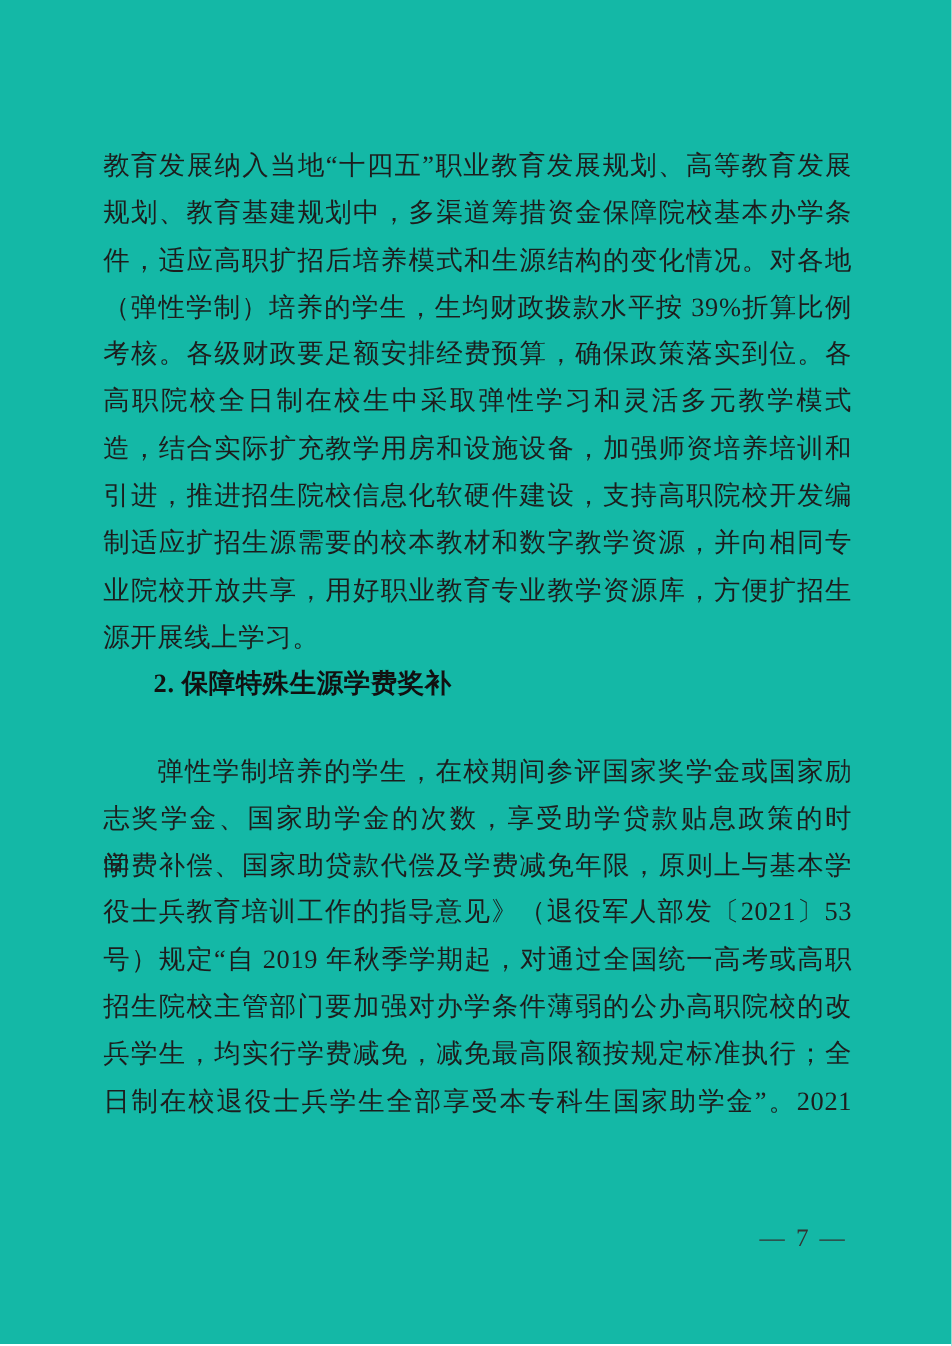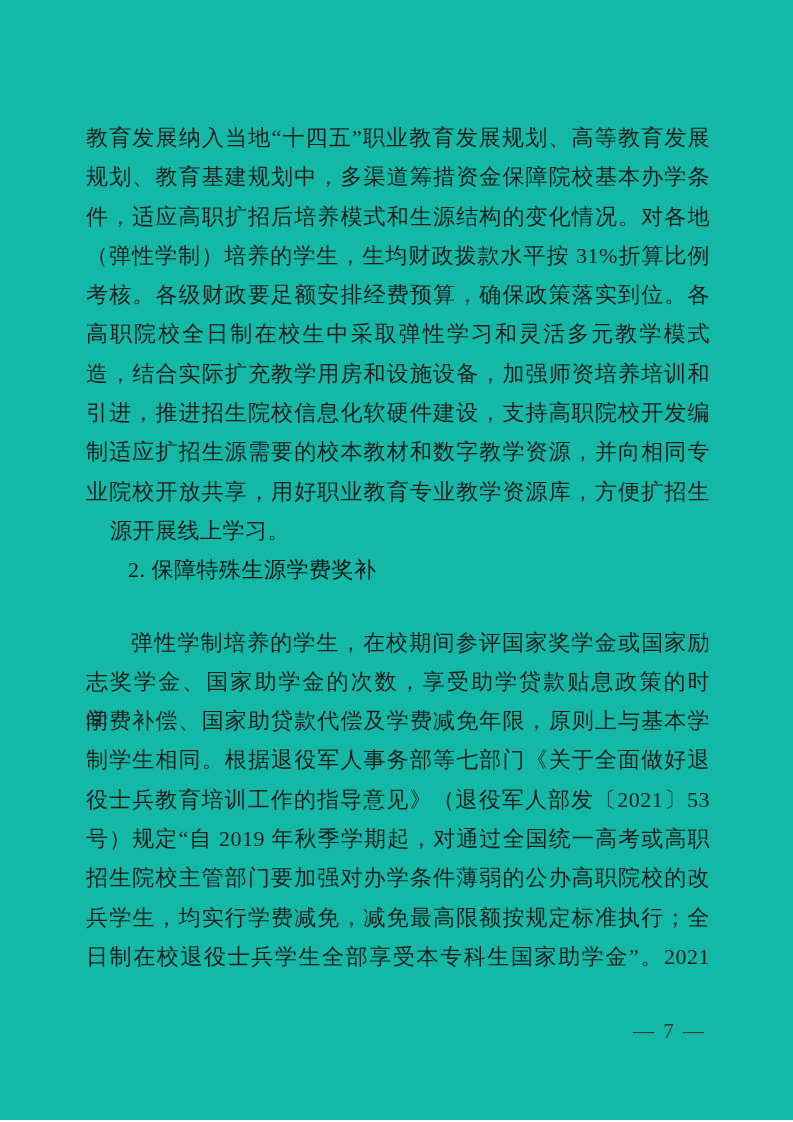--- a/index.html
+++ b/index.html
@@ -28,31 +28,30 @@
     height: 39.3px;
     white-space: normal;
     text-align: justify;
     text-align-last: justify;
     letter-spacing: 0.5px;
     color: #1d1d1d;
   }
   .bline.lastline {
     text-align: left;
     text-align-last: left;
-    margin-left: 24px;
   }
   .bline.indent2 {
     text-indent: 45px;
     margin-top: 33px;
   }
   .heading {
     font-size: 22px;
     line-height: 39.3px;
     height: 39.3px;
-    font-weight: normal;
+    font-weight: bold;
     color: #111111;
     padding-left: 42px;
     text-align: right;
     text-align-last: left;
     letter-spacing: 0.5px;
   }
   .footer {
     position: absolute;
     top: 1018px;
     left: 86px;
@@ -67,37 +66,36 @@
 </head>
 <body>
 
 <div class="page">
   <div class="page-body">
 
     <div>
       <div class="bline">教育发展纳入当地“十四五”职业教育发展规划、高等教育发展</div>
       <div class="bline">规划、教育基建规划中，多渠道筹措资金保障院校基本办学条</div>
       <div class="bline">件，适应高职扩招后培养模式和生源结构的变化情况。对各地</div>
-      <div class="bline">（弹性学制）培养的学生，生均财政拨款水平按 31%折算比例</div>
+      <div class="bline">（弹性学制）培养的学生，生均财政拨款水平按 39%折算比例</div>
       <div class="bline">考核。各级财政要足额安排经费预算，确保政策落实到位。各</div>
       <div class="bline">高职院校全日制在校生中采取弹性学习和灵活多元教学模式</div>
       <div class="bline">造，结合实际扩充教学用房和设施设备，加强师资培养培训和</div>
       <div class="bline">引进，推进招生院校信息化软硬件建设，支持高职院校开发编</div>
       <div class="bline">制适应扩招生源需要的校本教材和数字教学资源，并向相同专</div>
       <div class="bline">业院校开放共享，用好职业教育专业教学资源库，方便扩招生</div>
       <div class="bline lastline">源开展线上学习。</div>
     </div>
 
     <div class="heading">2. 保障特殊生源学费奖补</div>
 
     <div>
       <div class="bline indent2">弹性学制培养的学生，在校期间参评国家奖学金或国家励</div>
       <div class="bline">志奖学金、国家助学金的次数，享受助学贷款贴息政策的时间、</div>
       <div class="bline">学费补偿、国家助贷款代偿及学费减免年限，原则上与基本学</div>
-      <div class="bline">制学生相同。根据退役军人事务部等七部门《关于全面做好退</div>
       <div class="bline">役士兵教育培训工作的指导意见》（退役军人部发〔2021〕53</div>
       <div class="bline">号）规定“自 2019 年秋季学期起，对通过全国统一高考或高职</div>
       <div class="bline">招生院校主管部门要加强对办学条件薄弱的公办高职院校的改</div>
       <div class="bline">兵学生，均实行学费减免，减免最高限额按规定标准执行；全</div>
       <div class="bline">日制在校退役士兵学生全部享受本专科生国家助学金”。2021</div>
     </div>
 
   </div>
 
   <div class="footer">— 7 —</div>

